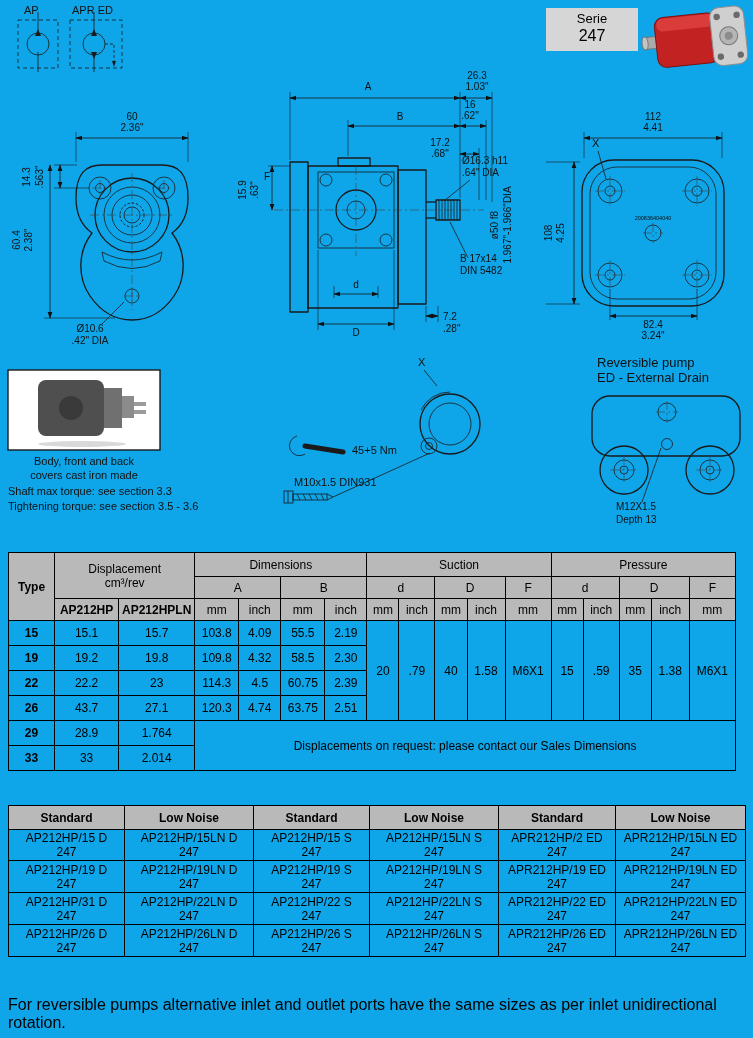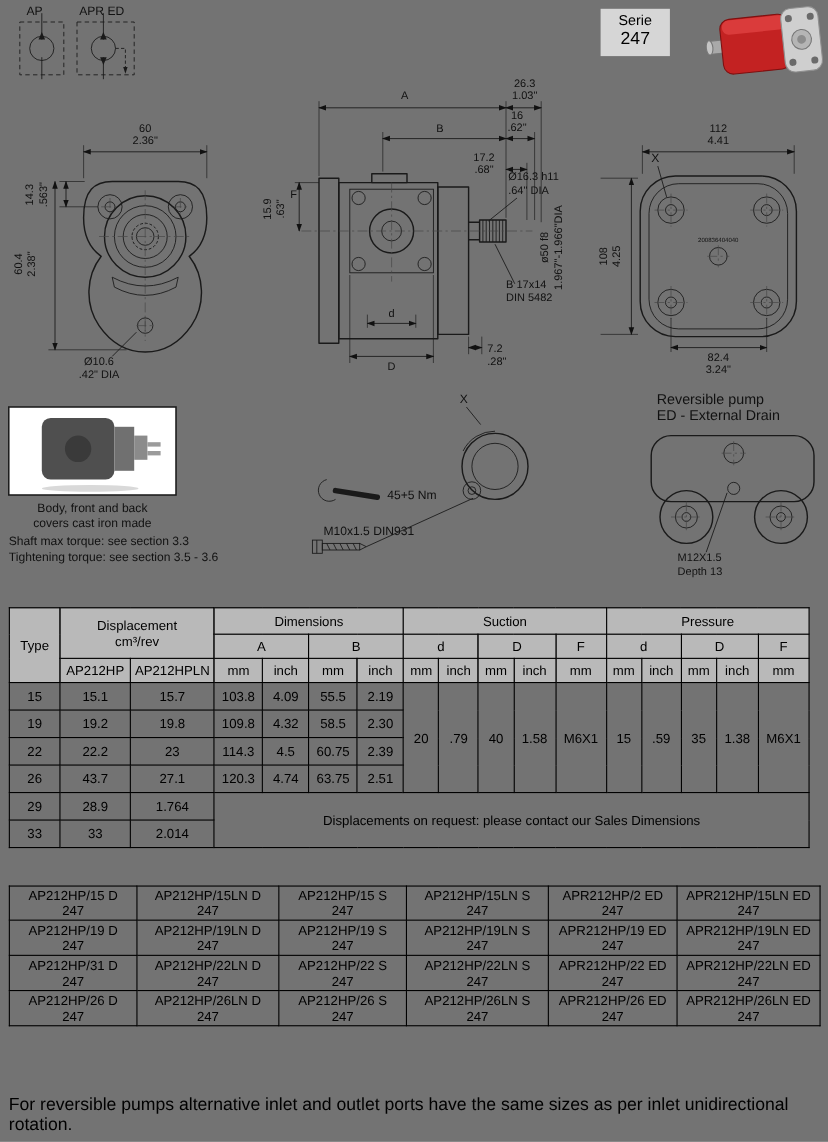--- a/index.html
+++ b/index.html
@@ -1,39 +1,39 @@
 <!DOCTYPE html>
 <html><head>
 <meta charset="utf-8">
 <style>
   html,body{margin:0;padding:0}
   body{font-family:"Liberation Sans",sans-serif;background:#fff;color:#000}
-  .page{position:relative;width:753px;height:1038px;background:#737373;overflow:hidden}
+  .page{position:relative;width:753px;height:1038px;background:#0ea5e9;overflow:hidden}
   .abs{position:absolute}
   svg text{font-family:"Liberation Sans",sans-serif;fill:#111}
   .ol{fill:none;stroke:#1a1a1a;stroke-width:1.3;stroke-linejoin:round}
   .thin{fill:none;stroke:#1a1a1a;stroke-width:0.8}
   .dim{stroke:#1a1a1a;stroke-width:0.8;fill:none}
   .ext{stroke:#1a1a1a;stroke-width:0.6;fill:none}
   .cl{stroke:#444;stroke-width:0.6;stroke-dasharray:9 3 2 3;fill:none}
   .dashc{fill:none;stroke:#1a1a1a;stroke-width:0.9;stroke-dasharray:2.5 1.8}
   .t10{font-size:10px}
   .t11{font-size:11px}
   .t13{font-size:13px}
   .t5{font-size:5.5px}
   .tm{text-anchor:middle}
-  .serie-box{background:#d6d6d6;text-align:center;padding-top:3px;width:63px;height:40px}
+  .serie-box{background:#d6d6d6;text-align:center;padding-top:3px;width:92px;height:40px}
   .serie-box .lbl{font-size:13px;line-height:16px}
   .serie-box .num{font-size:16px;line-height:18px}
   table{border-collapse:collapse;table-layout:fixed}
   .dim-table{width:728px;font-size:12px}
   .order-table{width:737px;font-size:12px}
   td{border:1px solid #000;text-align:center;vertical-align:middle;padding:1px 2px;overflow:hidden}
   .hdr{background:#b9b9b9}
-  .b{font-weight:normal}
+  .b{font-weight:bold}
   .order-table td div{line-height:14px}
   .footer{font-size:16px}
 </style>
 </head>
 <body>
 
 <div class="page">
 
   <svg class="abs" style="left:6px;top:2px" width="150" height="74" viewBox="0 0 150 74">
     <text x="18" y="12" class="t11">AP</text>
@@ -445,20 +445,28 @@
   <table class="abs order-table" style="left:8px;top:805px">
     <colgroup>
       <col style="width:116px">
         <col style="width:129px">
         <col style="width:116px">
       <col style="width:129px">
         <col style="width:117px">
         <col style="width:130px">
     </colgroup>
     <tbody>
+      <tr style="height:24px">
+        <td class="hdr b">Standard</td>
+        <td class="hdr b">Low Noise</td>
+        <td class="hdr b">Standard</td>
+        <td class="hdr b">Low Noise</td>
+        <td class="hdr b">Standard</td>
+        <td class="hdr b">Low Noise</td>
+      </tr>
       <tr style="height:20px">
         <td>
             <div>AP212HP/15 D</div>
             <div>247</div>
           </td>
         <td>
             <div>AP212HP/15LN D</div>
             <div>247</div>
           </td>
         <td>

